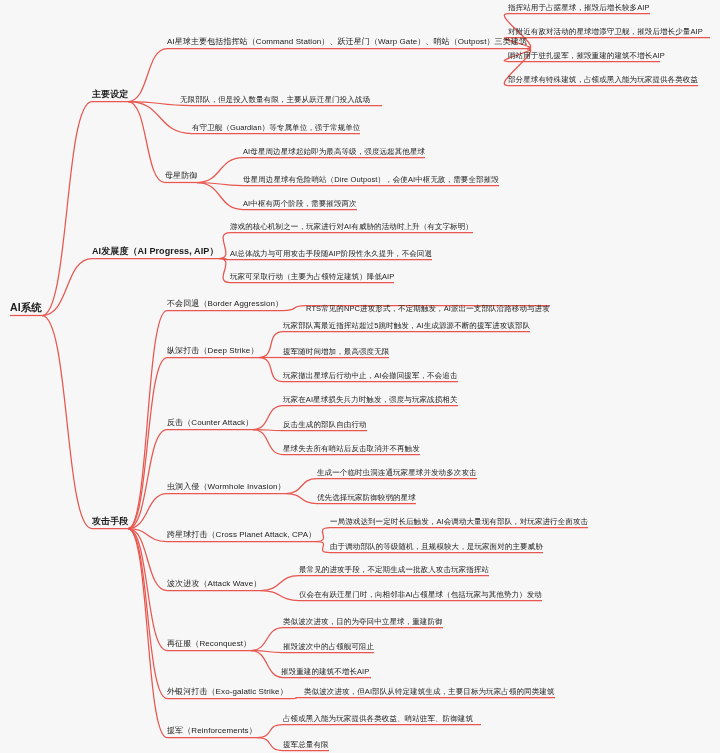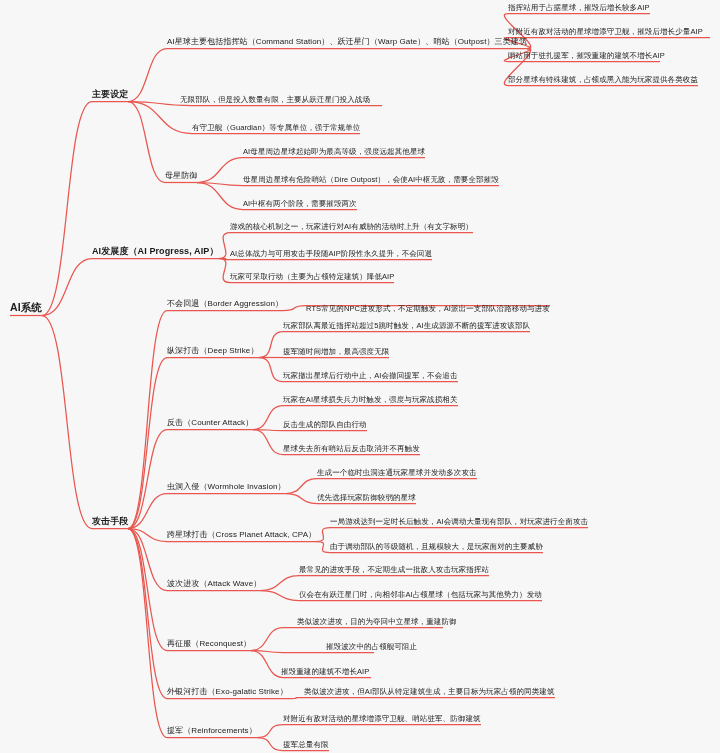--- a/index.html
+++ b/index.html
@@ -162,22 +162,22 @@
       <div class="node n-l3" style="left: 167px; top: 483px;">虫洞入侵（Wormhole Invasion）</div>
       <div class="node n-leaf" style="left: 317px; top: 469px;">生成一个临时虫洞连通玩家星球并发动多次攻击</div>
       <div class="node n-leaf" style="left: 317px; top: 494px;">优先选择玩家防御较弱的星球</div>
       <div class="node n-l3" style="left: 167px; top: 531px;">跨星球打击（Cross Planet Attack, CPA）</div>
       <div class="node n-leaf" style="left: 330px; top: 518px;">一局游戏达到一定时长后触发，AI会调动大量现有部队，对玩家进行全面攻击</div>
       <div class="node n-leaf" style="left: 330px; top: 543px;">由于调动部队的等级随机，且规模较大，是玩家面对的主要威胁</div>
       <div class="node n-l3" style="left: 167px; top: 580px;">波次进攻（Attack Wave）</div>
       <div class="node n-leaf" style="left: 299px; top: 566px;">最常见的进攻手段，不定期生成一批敌人攻击玩家指挥站</div>
       <div class="node n-leaf" style="left: 299px; top: 591px;">仅会在有跃迁星门时，向相邻非AI占领星球（包括玩家与其他势力）发动</div>
       <div class="node n-l3" style="left: 167px; top: 640px;">再征服（Reconquest）</div>
-      <div class="node n-leaf" style="left: 297px; top: 618px;">类似波次进攻，目的为夺回中立星球，重建防御</div>
-      <div class="node n-leaf" style="left: 283px; top: 643px; margin-left: 43px;">摧毁波次中的占领舰可阻止</div>
+      <div class="node n-leaf" style="left: 283px; top: 618px;">类似波次进攻，目的为夺回中立星球，重建防御</div>
+      <div class="node n-leaf" style="left: 283px; top: 643px;">摧毁波次中的占领舰可阻止</div>
       <div class="node n-leaf" style="left: 281px; top: 668px;">摧毁重建的建筑不增长AIP</div>
       <div class="node n-l3" style="left: 167px; top: 688px;">外银河打击（Exo-galatic Strike）</div>
       <div class="node n-leaf" style="left: 304px; top: 688px;">类似波次进攻，但AI部队从特定建筑生成，主要目标为玩家占领的同类建筑</div>
       <div class="node n-l3" style="left: 167px; top: 727px;">援军（Reinforcements）</div>
-      <div class="node n-leaf" style="left: 283px; top: 715px;">对附近有敌对活动的星球增添守卫舰、哨站驻军、防御建筑</div>
+      <div class="node n-leaf" style="left: 283px; top: 715px;">占领或黑入能为玩家提供各类收益、哨站驻军、防御建筑</div>
       <div class="node n-leaf" style="left: 283px; top: 741px;">援军总量有限</div>
     </div>
 </div>
 
 </body></html>

